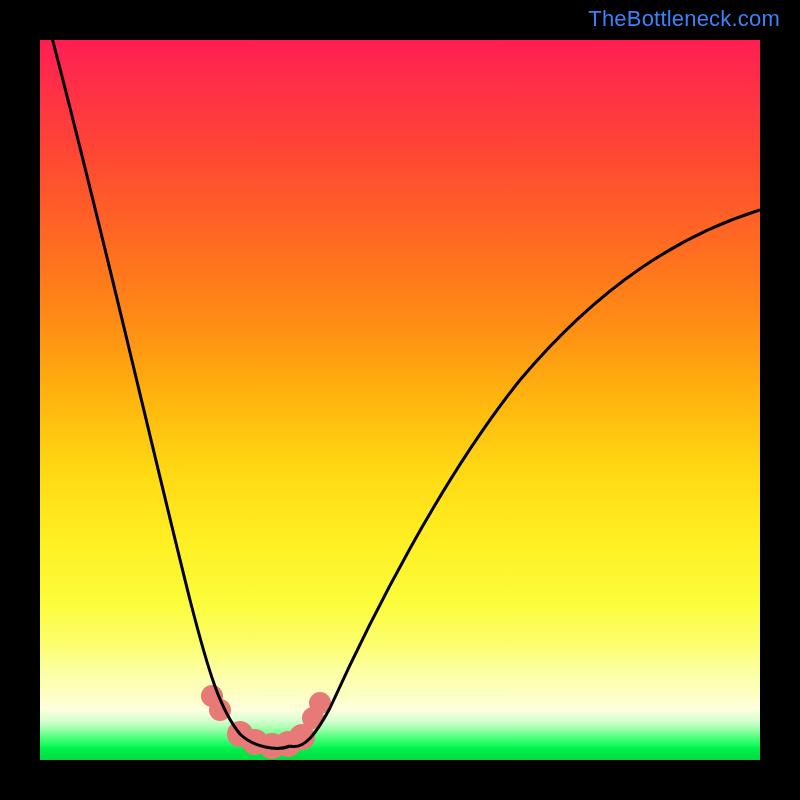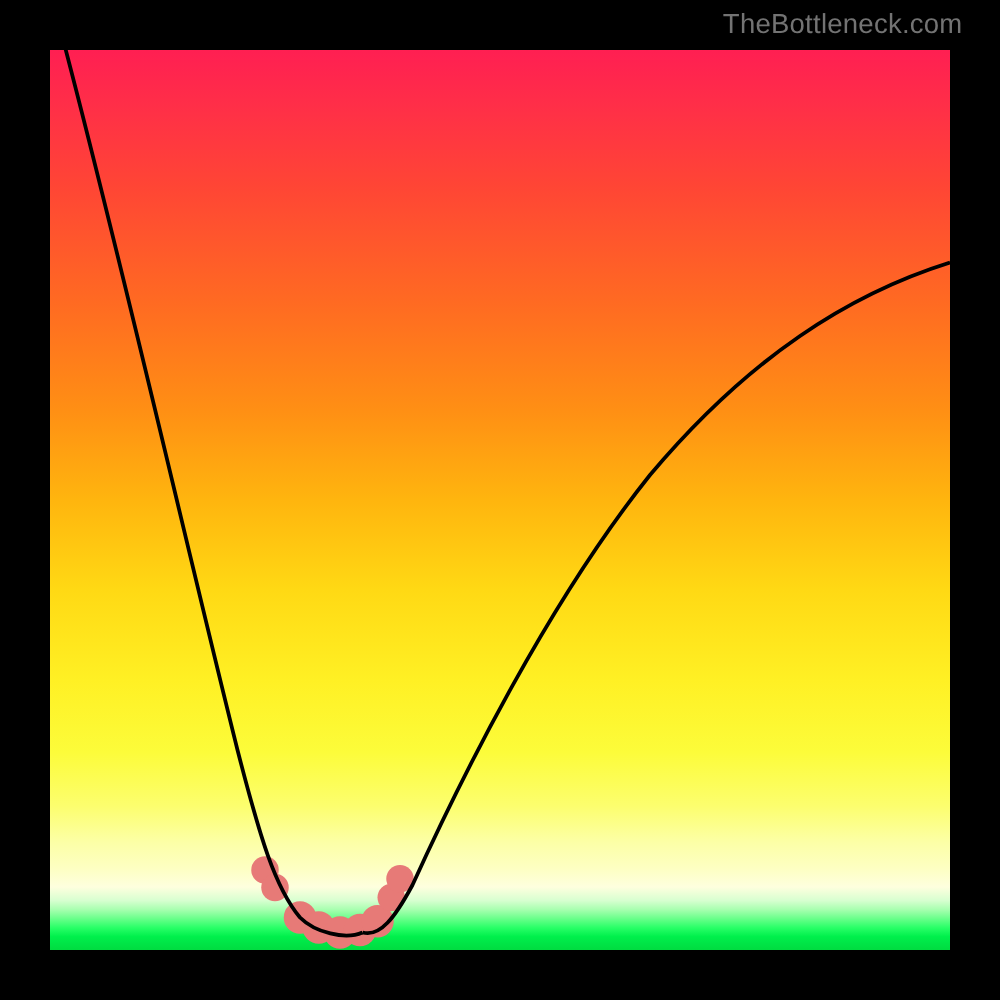--- a/index.html
+++ b/index.html
@@ -55,25 +55,25 @@
   }
   svg.curves {
     position: absolute;
     inset: 0;
     width: 720px;
     height: 720px;
   }
   .watermark {
     position: absolute;
     top: 6px;
-    right: 30px;
+    right: 20px;
     font-family: Arial, Helvetica, sans-serif;
     font-size: 22px;
     letter-spacing: 0.2px;
-    color: #737373;
+    color: #3b82f6;
     font-weight: 500;
     user-select: none;
   }
 </style>
 </head>
 <body>
 
 <div class="frame">
 
   <div class="plot">

